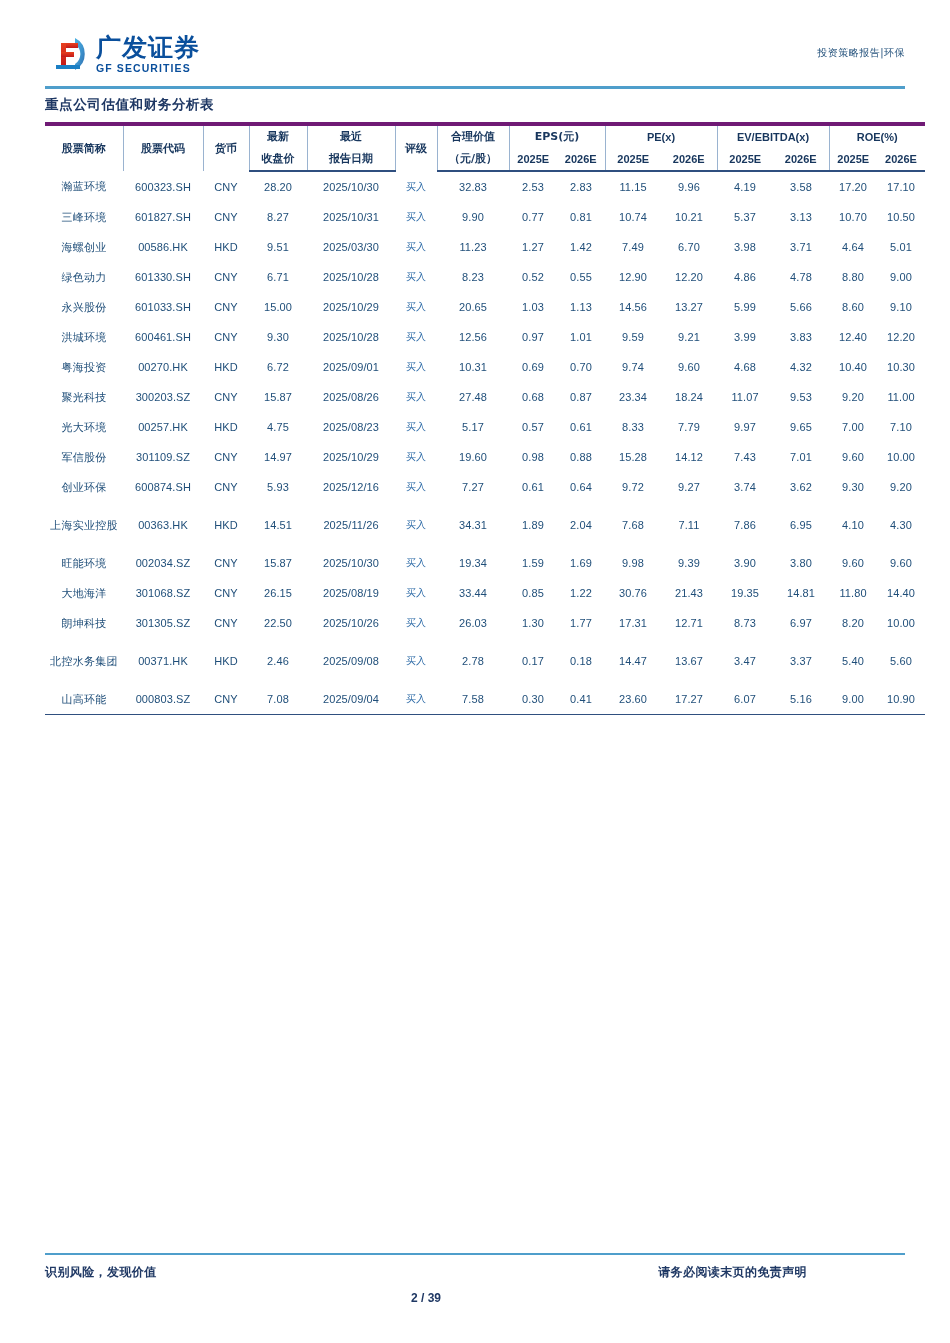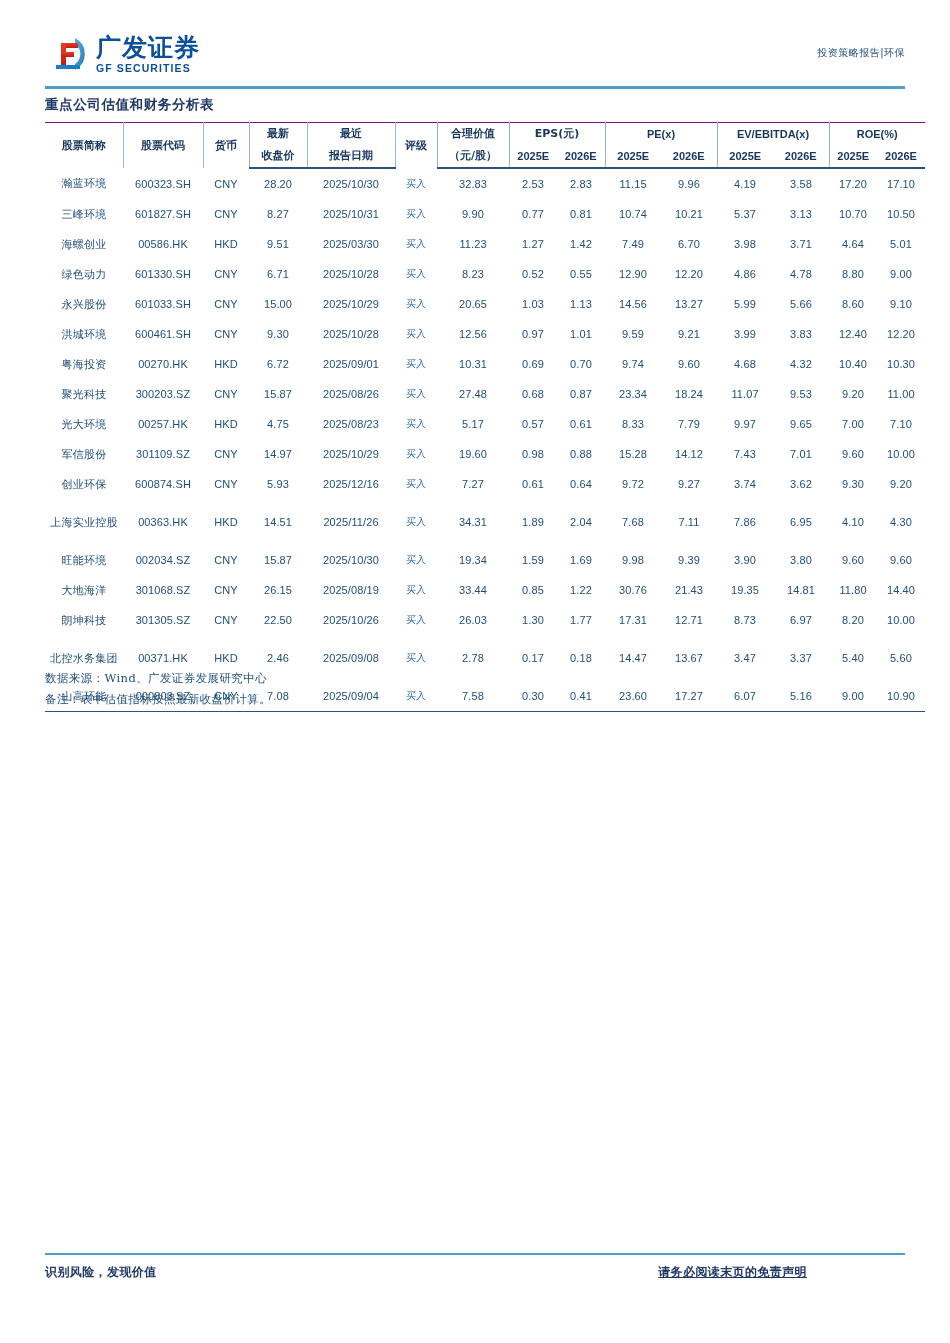--- a/index.html
+++ b/index.html
@@ -111,21 +111,21 @@
     font-size: 10.5px;
   }
   table.fin th, table.fin td {
     padding: 0;
     text-align: center;
     vertical-align: middle;
     color: #1f3864;
   }
   
   .hdr-top th {
-    border-top: 1px solid #701a75;
+    border-top: 4px solid #701a75;
   }
   table.fin thead th {
     font-family: "DejaVu Sans", sans-serif;
     font-weight: bold;
     font-size: 11px;
     color: #17365d;
     height: 22px;
     line-height: 14px;
   }
   table.fin thead th.en {
@@ -195,21 +195,20 @@
   }
   .footer-right {
     position: absolute;
     right: 45px;
     bottom: 62px;
     font-family: "DejaVu Sans", sans-serif;
     font-size: 12px;
     font-weight: bold;
     color: #1f3864;
     letter-spacing: 0.4px;
-    text-decoration: underline;
   }
   .footer-page {
     position: absolute;
     left: 0;
     right: 0;
     bottom: 38px;
     text-align: center;
     font-family: "Liberation Sans", sans-serif;
     font-size: 12px;
     font-weight: bold;
@@ -589,21 +588,22 @@
             <td>17.27</td>
             <td>6.07</td>
             <td>5.16</td>
             <td>9.00</td>
             <td>10.90</td>
           </tr>
         </tbody>
     </table>
   </div>
 
-  <div class="notes">
-    <div>数据来源：Wind、广发证券发展研究中心</div>
-    <div>备注：表中估值指标按照最新收盘价计算。</div>
-  </div>
 
   <div class="footer-rule"></div>
   <div class="footer-left">识别风险，发现价值</div>
   <div class="footer-right">请务必阅读末页的免责声明</div>
+  <div class="footer-page">
+    <span>2</span>
+    <span>/</span>
+    <span>39</span>
+  </div>
 </div>
 
 </body></html>

